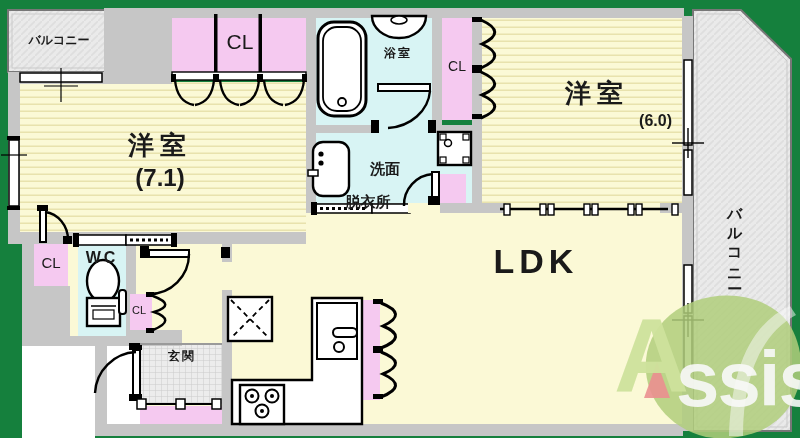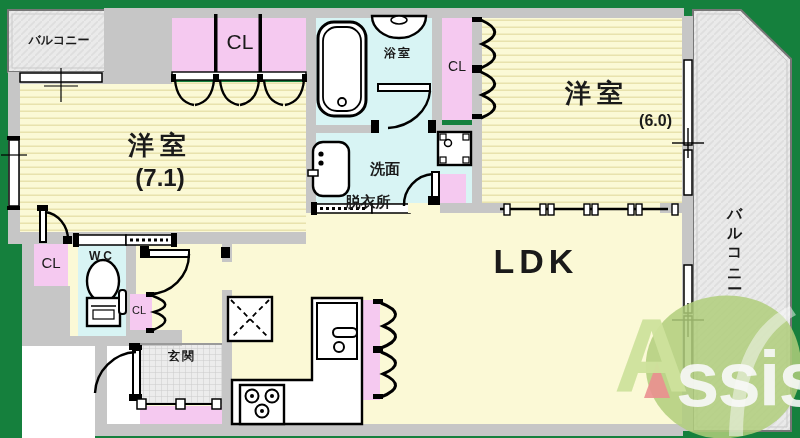--- a/index.html
+++ b/index.html
@@ -275,21 +275,21 @@
   <div class="lbl" style="left:85px;top:165px;width:150px;font-size:24px;">(7.1)</div>
 
   <div class="lbl" style="left:522px;top:80px;width:150px;font-size:26px;letter-spacing:6px;">洋室</div>
   <div class="lbl" style="left:522px;top:113px;width:150px;font-size:16px;text-align:right;">(6.0)</div>
 
   <div class="lbl" style="left:358px;top:47px;width:80px;font-size:12px;letter-spacing:2px;">浴室</div>
 
   <div class="lbl" style="left:343px;top:149px;width:84px;font-size:15px;margin-top:12px;">洗面</div>
   <div class="lbl" style="left:326px;top:170px;width:84px;font-size:15px;margin-top:24px;">脱衣所</div>
 
-  <div class="lbl" style="left:77px;top:250px;width:50px;font-size:12px;letter-spacing:3px;">WC</div>
+  <div class="lbl" style="left:77px;top:250px;width:50px;font-size:16px;letter-spacing:3px;">WC</div>
 
   <div class="lbl" style="left:205px;top:31px;width:70px;font-size:21px;font-weight:normal;">CL</div>
   <div class="lbl" style="left:438px;top:59px;width:38px;font-size:14px;font-weight:normal;">CL</div>
   <div class="lbl" style="left:33px;top:255px;width:36px;font-size:15px;font-weight:normal;">CL</div>
   <div class="lbl" style="left:125px;top:305px;width:28px;font-size:11px;font-weight:normal;">CL</div>
 
   <div class="lbl" style="left:144px;top:350px;width:76px;font-size:12px;letter-spacing:2px;">玄関</div>
 
   <div class="lbl" style="left:461px;top:244px;width:150px;font-size:34px;letter-spacing:5px;">LDK</div>
 

